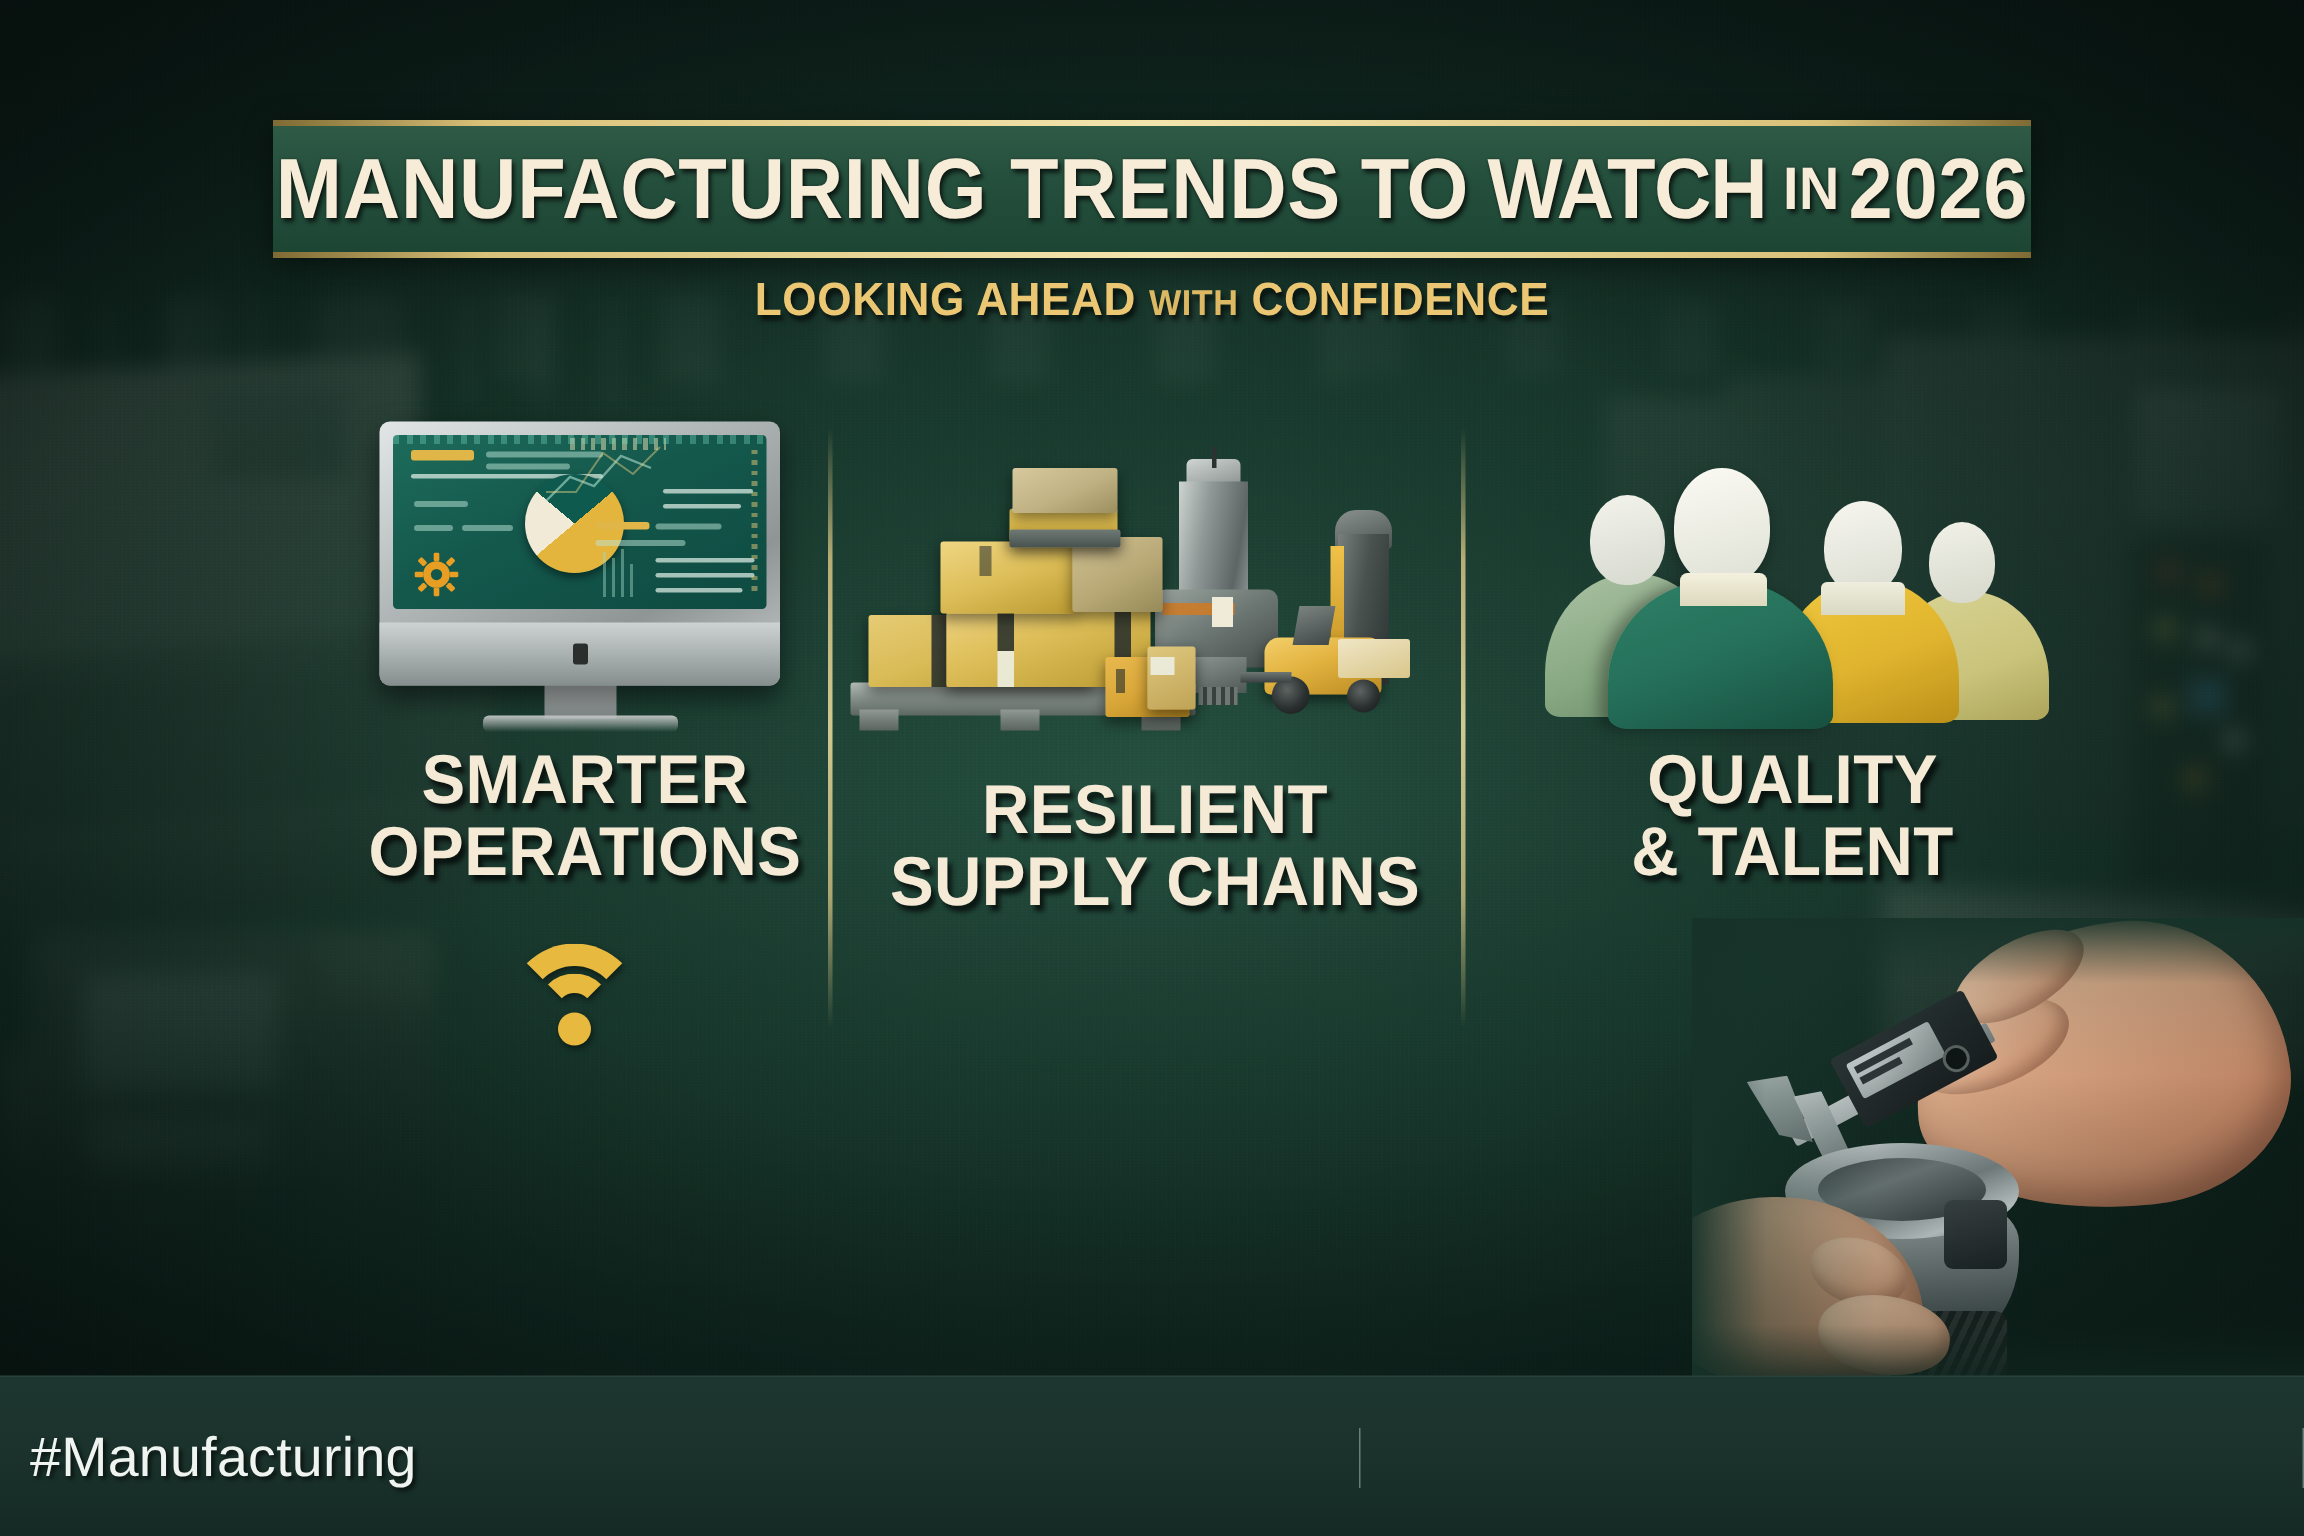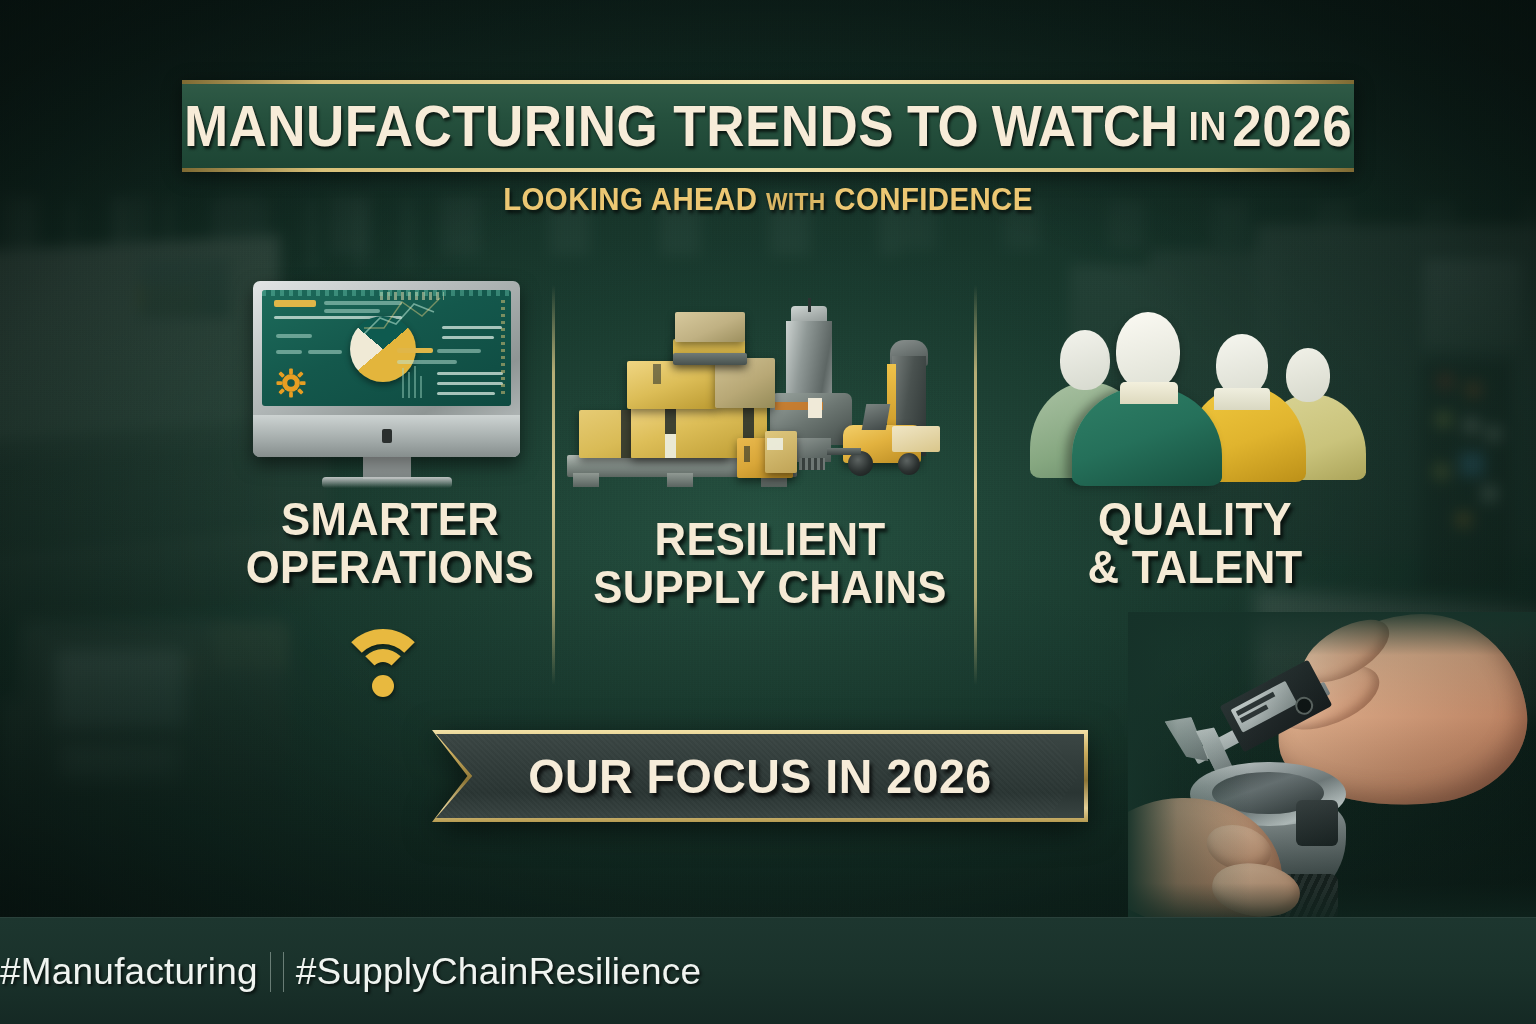--- a/index.html
+++ b/index.html
@@ -209,21 +209,21 @@
   .caliper-disp{position:absolute;background:linear-gradient(160deg,#2c3435 0%,#161c1d 100%);border-radius:3px;}
   .photo-fade{position:absolute;inset:0;pointer-events:none;
     background:
       linear-gradient(90deg, rgba(22,50,41,.95) 0%, rgba(22,50,41,.35) 12%, rgba(22,50,41,0) 30%),
       linear-gradient(180deg, rgba(22,50,41,.9) 0%, rgba(22,50,41,.15) 14%, rgba(22,50,41,0) 34%, rgba(18,42,34,.25) 88%, rgba(16,38,31,.8) 100%);}
 
   
   .footer{position:absolute;left:0;top:917px;width:1536px;height:107px;
     background:linear-gradient(180deg,#1d362f 0%,#1a322b 50%,#152924 100%);
     border-top:1px solid rgba(140,180,165,.18);}
-  .footer-inner{position:absolute;inset:0;display:flex;align-items:center;justify-content:flex-start;gap:12px;}
+  .footer-inner{position:absolute;inset:0;display:flex;align-items:center;justify-content:space-between;gap:12px;padding-left:20px;}
   .tag{font-size:37px;color:#f0f4f0;font-weight:normal;letter-spacing:.2px;
     text-shadow:2px 2px 3px rgba(0,0,0,.65);}
   .sep{width:1px;height:40px;background:rgba(205,220,210,.45);}
 </style>
 </head>
 <body>
 
 <div class="stage">
 
   <div class="bg-base"></div>
@@ -428,27 +428,20 @@
   </div>
 
   <div class="wifi">
     <div class="arc" style="left:0;top:4px;width:90px;height:90px;border-width:15px;box-sizing:border-box;
          clip-path:polygon(0 0,100% 0,100% 42%,50% 42%,0 42%);"></div>
     <div class="arc" style="left:20px;top:24px;width:50px;height:50px;border-width:13px;box-sizing:border-box;
          clip-path:polygon(0 0,100% 0,100% 50%,50% 50%,0 50%);"></div>
     <div class="wifi-dot"></div>
   </div>
 
-  <div class="ribbon">
-    <div class="ribbon-gold"></div>
-    <div class="ribbon-fill"></div>
-    <div class="ribbon-gold-r"></div>
-    <div class="ribbon-fill-r"></div>
-    <div class="ribbon-text">OUR FOCUS IN 2026</div>
-  </div>
 
   <div class="photo">
 
     <div class="hand" style="left:148px;top:4px;width:250px;height:190px;border-radius:58% 42% 40% 60%/ 62% 58% 42% 38%;transform:rotate(-6deg);"></div>
     <div class="finger" style="left:146px;top:58px;width:108px;height:54px;border-radius:48% 52% 50% 50%;transform:rotate(-22deg);"></div>
     <div class="finger" style="left:170px;top:16px;width:96px;height:46px;border-radius:50%;transform:rotate(-30deg);"></div>
 
     <div class="caliper-bar" style="left:58px;top:104px;width:150px;height:14px;transform:rotate(-28deg);border-radius:2px;"></div>
     <div class="caliper-disp" style="left:98px;top:68px;width:100px;height:52px;transform:rotate(-28deg);">
       <div style="position:absolute;left:8px;top:8px;width:62px;height:26px;background:linear-gradient(160deg,#cfd7d6,#7d8887);border-radius:2px;"></div>
@@ -470,17 +463,16 @@
     <div class="finger" style="left:84px;top:252px;width:88px;height:52px;border-radius:48%;transform:rotate(8deg);"></div>
 
     <div class="photo-fade"></div>
   </div>
 
   <div class="footer">
     <div class="footer-inner">
       <span class="tag">#Manufacturing</span>
       <span class="sep"></span>
       <span class="sep"></span>
-      <span class="tag">#SupplyChainResilience</span>
     </div>
   </div>
 
 </div>
 
 </body></html>

